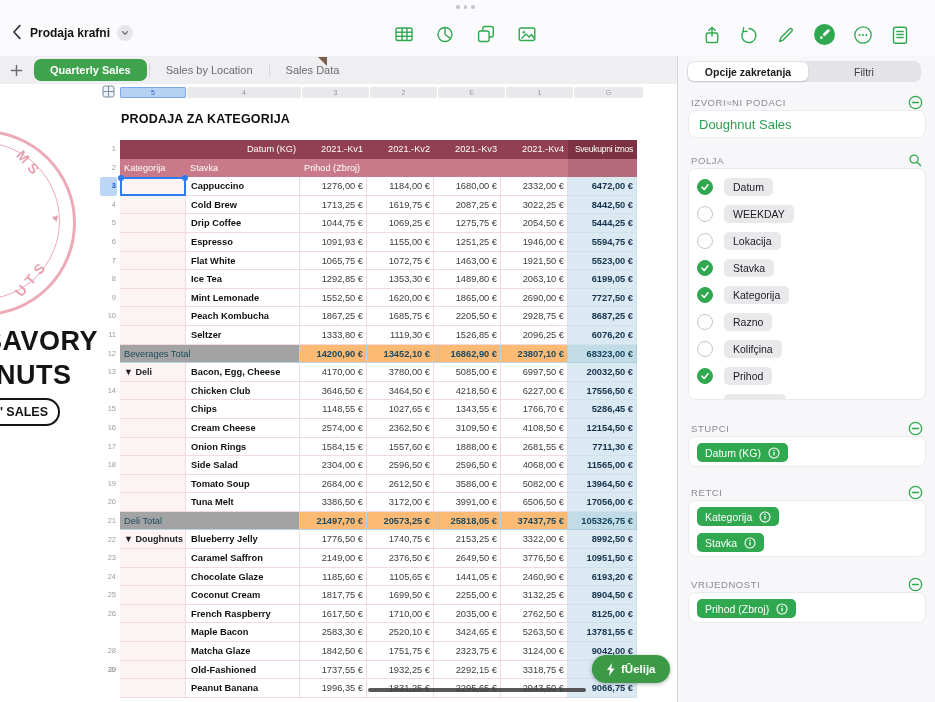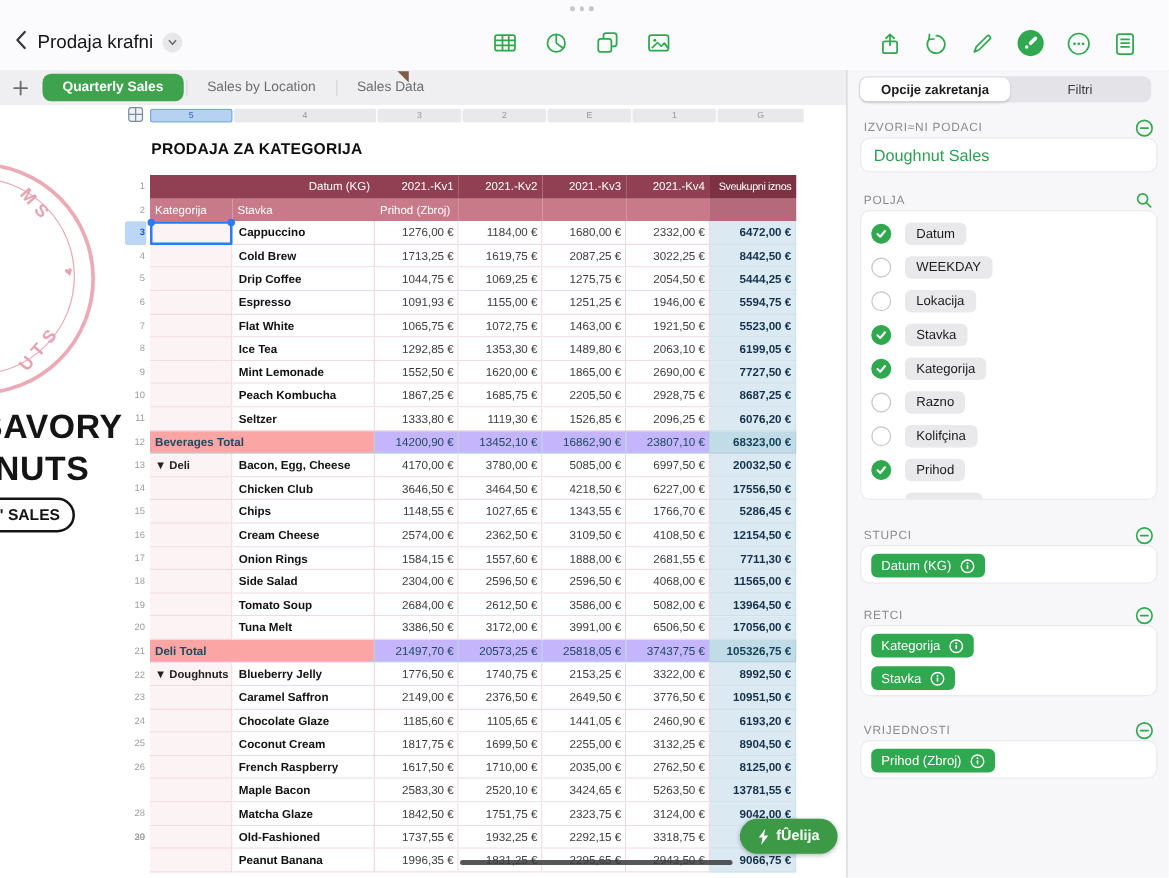--- a/index.html
+++ b/index.html
@@ -6,21 +6,21 @@
   body{width:935px;height:702px;position:relative;overflow:hidden;background:#fff;
        font-family:"Liberation Sans",sans-serif;-webkit-font-smoothing:antialiased;}
   svg{display:block;}
 
   
   .toolbar{position:absolute;left:0;top:0;width:935px;height:56px;background:#fbfbfd;border-bottom:1px solid #e9e9ec;}
   .handle{position:absolute;left:456px;top:5px;display:flex;gap:4px;}
   .handle i{width:3.5px;height:3.5px;border-radius:50%;background:#c5c5ca;}
   .back{position:absolute;left:8px;top:22px;width:20px;height:22px;cursor:pointer;}
   .title-wrap{position:absolute;left:30px;top:25px;display:flex;align-items:center;gap:7px;}
-  .doc-title{font-size:15px;font-weight:normal;color:#141414;}
+  .doc-title{font-size:12px;font-weight:bold;color:#141414;}
   .title-chevron{width:16px;height:16px;border-radius:50%;background:#e7e7ea;display:flex;align-items:center;justify-content:center;}
   .center-icons{position:absolute;left:394px;top:24px;display:flex;gap:21px;}
   .right-icons{position:absolute;left:702px;top:23px;display:flex;gap:17px;align-items:center;}
   .tb-icon{width:20px;height:20px;}
 
   
   .tabbar{position:absolute;left:0;top:56px;width:677px;height:28px;background:#efeff1;border-bottom:1px solid #e2e2e4;
           display:flex;align-items:center;}
   .add-sheet{width:32px;display:flex;justify-content:center;}
   .tab{font-size:11px;color:#6d6d72;padding:0 16px;height:22px;line-height:22px;white-space:nowrap;}
@@ -65,22 +65,22 @@
   .ovf{overflow:visible;}
   .w0{width:66px}.w1{width:114px}.wq{width:67px}.wt{width:69px}.wm{width:180px}
   .hdr1{background:#913F52;color:#fff;font-size:9.2px;}
   .hdr1t{background:#7C3242;color:#fff;font-size:8.6px;letter-spacing:-0.3px;}
   .hdr2{background:#C8798A;color:#fff;font-size:9.2px;}
   .hdr2t{background:#B56A7B;color:#fff;}
   .catcell{background:#FCF3F5;font-weight:bold;font-size:9px;box-shadow:inset -1px -1px 0 #F1DBDF;}
   .itemcell{background:#fff;font-weight:bold;color:#111;box-shadow:inset -1px -1px 0 #F1DBDF;padding-left:5px;}
   .numcell{background:#fff;color:#3c3c3e;box-shadow:inset -1px -1px 0 #F1DBDF;}
   .totcell{background:#DAE9F2;font-weight:bold;color:#16324B;box-shadow:inset -1px -1px 0 #cfe2ec;}
-  .labelcell{background:#fca5a5;font-weight:bold;color:#1C4A5E;box-shadow:inset -1px -1px 0 #B8D3DE;}
-  .subnum{background:#c4b5fd;font-weight:normal;color:#1C4A5E;box-shadow:inset -1px -1px 0 #B8D3DE;}
+  .labelcell{background:#a3a3a3;font-weight:normal;color:#1C4A5E;box-shadow:inset -1px -1px 0 #B8D3DE;}
+  .subnum{background:#fdba74;font-weight:bold;color:#1C4A5E;box-shadow:inset -1px -1px 0 #B8D3DE;}
   .subtot{background:#C1DBE7;font-weight:bold;color:#15445A;box-shadow:inset -1px -1px 0 #B0CCD9;}
 
   .sel-overlay{position:absolute;left:120px;top:93.2px;width:66px;height:19px;border:2px solid #2D7BF0;
                box-sizing:border-box;border-radius:1px;z-index:5;}
   .sel-overlay i{position:absolute;width:6px;height:6px;border-radius:50%;background:#2D7BF0;}
   .sel-overlay i.tl{left:-4px;top:-4px;}
   .sel-overlay i.tr{right:-4px;top:-4px;}
 
   .cell-btn{position:absolute;left:592px;top:571px;height:28px;display:flex;align-items:center;gap:6px;
             background:#3C9A47;border:none;border-radius:15px;padding:0 14px;color:#fff;font-size:11.5px;

